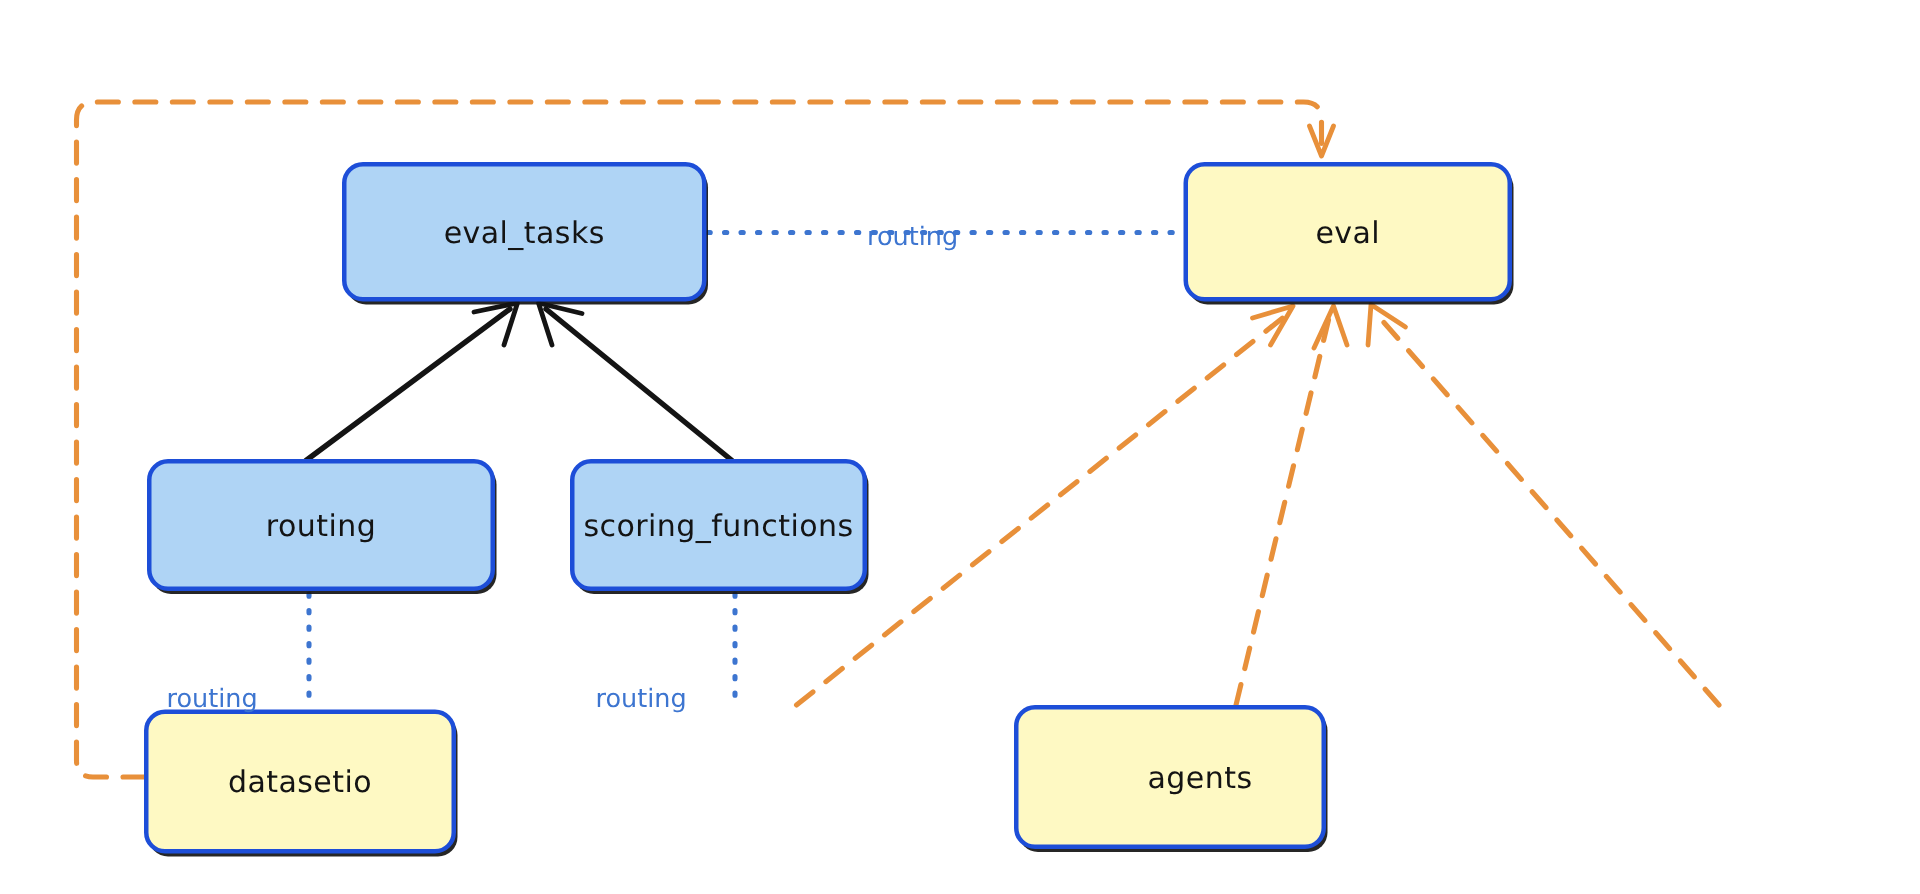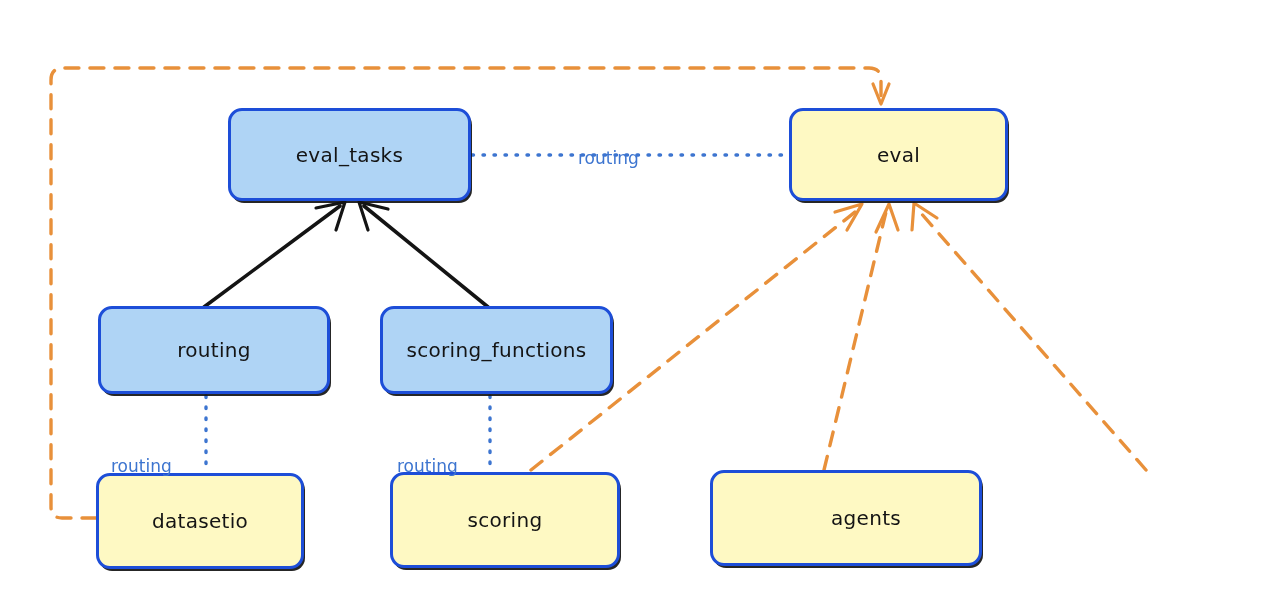--- a/index.html
+++ b/index.html
@@ -87,33 +87,30 @@
   </div>
 
   <div class="node green" style="left:789px; top:108px; width:219px; height:93px;">
     <span class="node-label">eval</span>
   </div>
 
   <div class="node blue" style="left:98px; top:306px; width:232px; height:88px;">
     <span class="node-label">routing</span>
   </div>
 
-  <div class="node blue" style="left:380px; top:306px; width:233px; height:88px;">
+  <div class="node blue" style="left:380px; top:306px; width:198px; height:88px;">
     <span class="node-label">scoring_functions</span>
   </div>
 
   <div class="node green" style="left:96px; top:473px; width:208px; height:96px;">
     <span class="node-label">datasetio</span>
   </div>
 
-  <div class="node green" style="left:390px; top:472px; width:230px; height:96px;">
-    <span class="node-label">scoring</span>
-  </div>
 
-  <div class="node green" style="left:710px; top:470px; width:272px; height:96px;padding-left:40px;">
+  <div class="node green" style="left:676px; top:470px; width:208px; height:96px;padding-left:40px;">
     <span class="node-label">agents</span>
   </div>
 
 
   <div class="edge-label" style="left:578px; top:117px;">routing</div>
 
   <div class="edge-label" style="left:111px; top:425px;">routing</div>
 
   <div class="edge-label" style="left:397px; top:425px;">routing</div>
 

